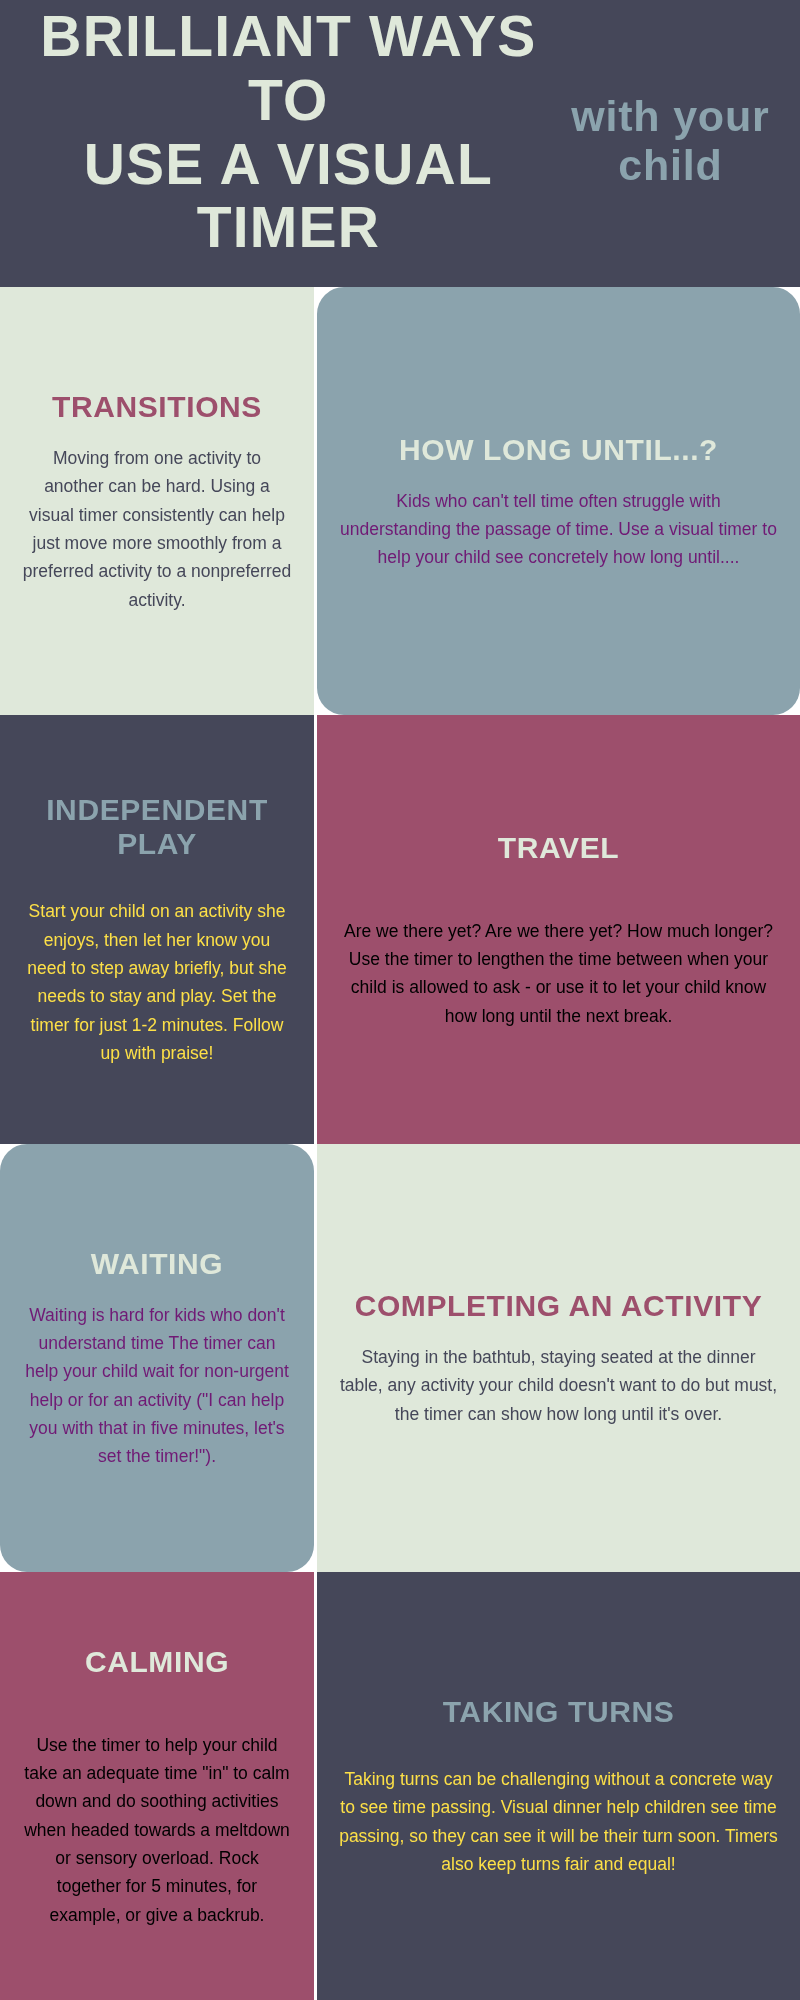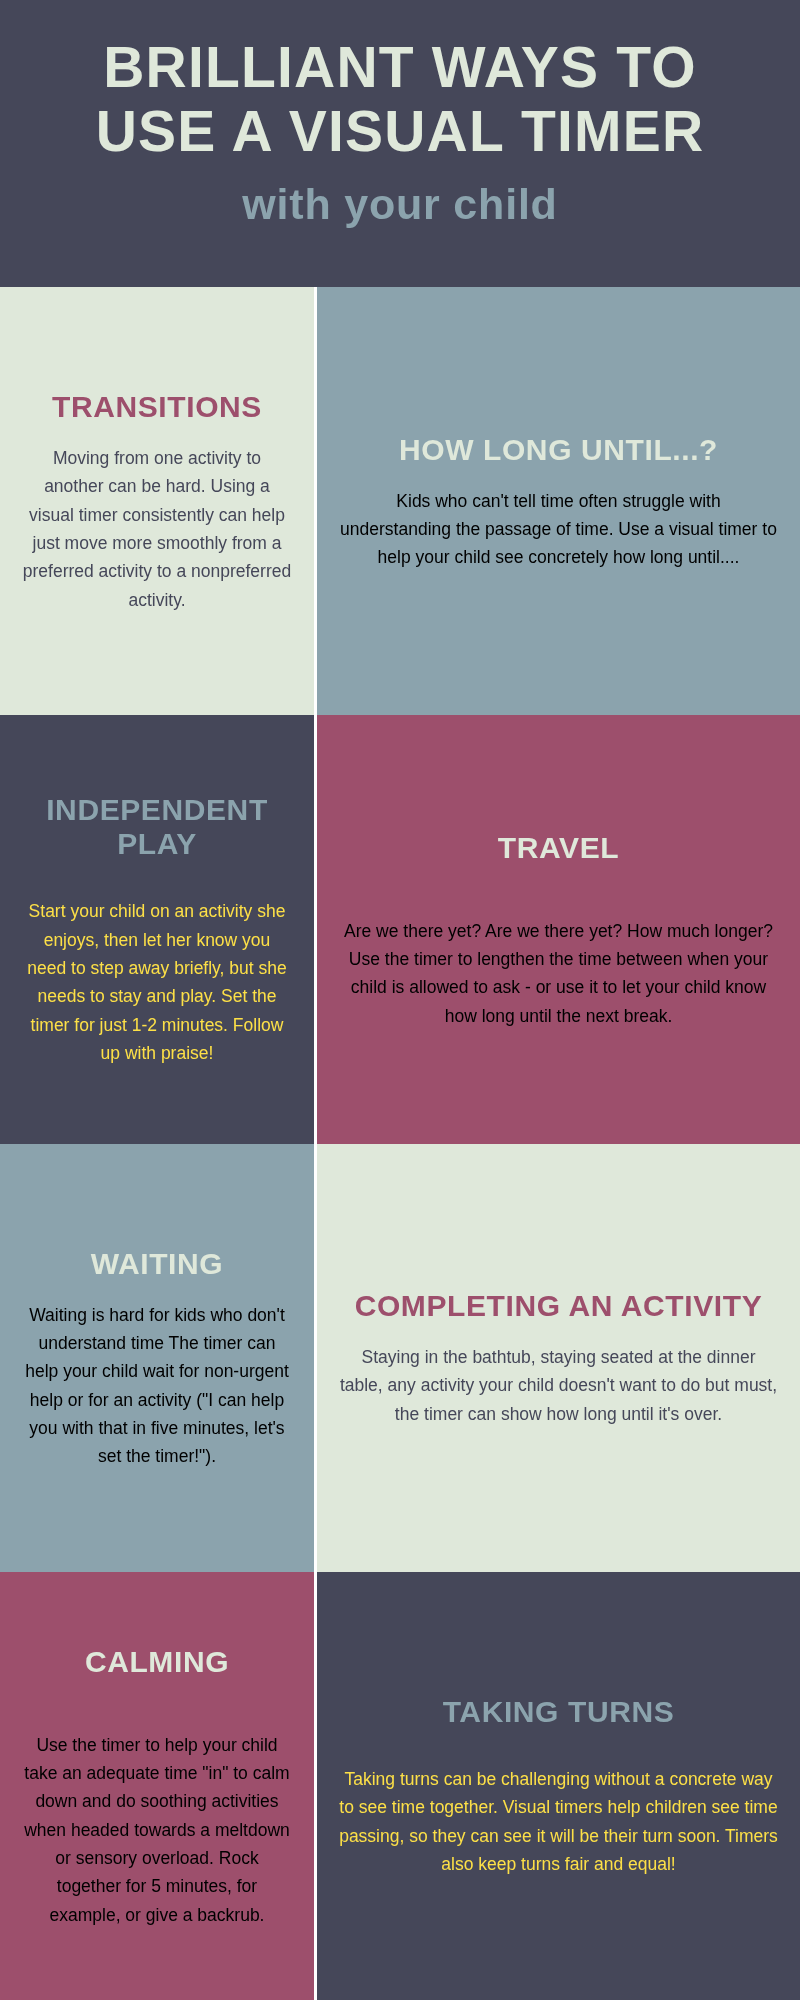--- a/index.html
+++ b/index.html
@@ -21,21 +21,21 @@
     flex-direction: column;
     background: #ffffff;
   }
 
   
   .header {
     background: #454759;
     height: 287px;
     flex: 0 0 287px;
     display: flex;
-    flex-direction: column;
+    flex-direction: row;
     align-items: center;
     justify-content: center;
     box-sizing: border-box;
     padding: 0 18px 22px 18px;
   }
   .header-title {
     color: #dfe8da;
     font-size: 57px;
     font-weight: bold;
     line-height: 1.12;
@@ -88,29 +88,29 @@
   }
   .cell-body {
     font-size: 17.5px;
     line-height: 1.62;
     margin: 0;
   }
 
   
   .theme-sage   { background: #dfe8da; }
   .theme-slate  { background: #454759; gap: 16px; }
-  .theme-blue   { background: #8ba3ad; }
+  .theme-blue   { background: #8ba3ad; border-radius: 27px; }
   .theme-maroon { background: #9d4f6c; gap: 32px; }
 
   .theme-sage   .cell-heading { color: #9d4f6c; }
   .theme-sage   .cell-body    { color: #454759; }
   .theme-slate  .cell-heading { color: #8ba3ad; }
   .theme-slate  .cell-body    { color: #fde047; }
   .theme-blue   .cell-heading { color: #dfe8da; }
-  .theme-blue   .cell-body    { color: #000000; }
+  .theme-blue   .cell-body    { color: #701a75; }
   .theme-maroon .cell-heading { color: #dfe8da; }
   .theme-maroon .cell-body    { color: #000000; }
 </style>
 </head>
 <body>
 
 <div class="infographic">
 
   <header class="header">
     <h1 class="header-title">
@@ -152,17 +152,17 @@
       <p class="cell-body">Staying in the bathtub, staying seated at the dinner table, any activity your child doesn't want to do but must, the timer can show how long until it's over.</p>
     </section>
 
     <section class="cell theme-maroon row-4">
       <h2 class="cell-heading">CALMING</h2>
       <p class="cell-body">Use the timer to help your child take an adequate time "in" to calm down and do soothing activities when headed towards a meltdown or sensory overload. Rock together for 5 minutes, for example, or give a backrub.</p>
     </section>
     <div class="gutter row-4"></div>
     <section class="cell theme-slate row-4">
       <h2 class="cell-heading">TAKING TURNS</h2>
-      <p class="cell-body">Taking turns can be challenging without a concrete way to see time together. Visual timers help children see time passing, so they can see it will be their turn soon. Timers also keep turns fair and equal!</p>
+      <p class="cell-body">Taking turns can be challenging without a concrete way to see time passing. Visual dinner help children see time passing, so they can see it will be their turn soon. Timers also keep turns fair and equal!</p>
     </section>
 
   </main>
 </div>
 
 </body></html>

